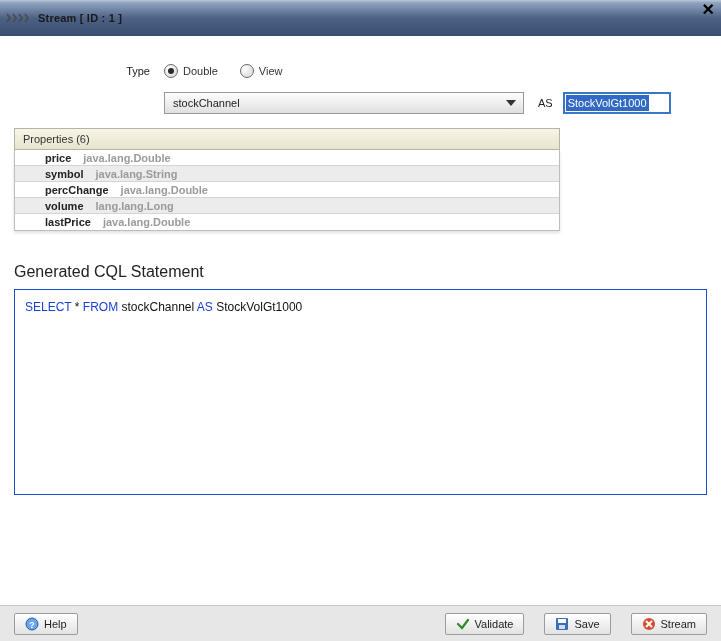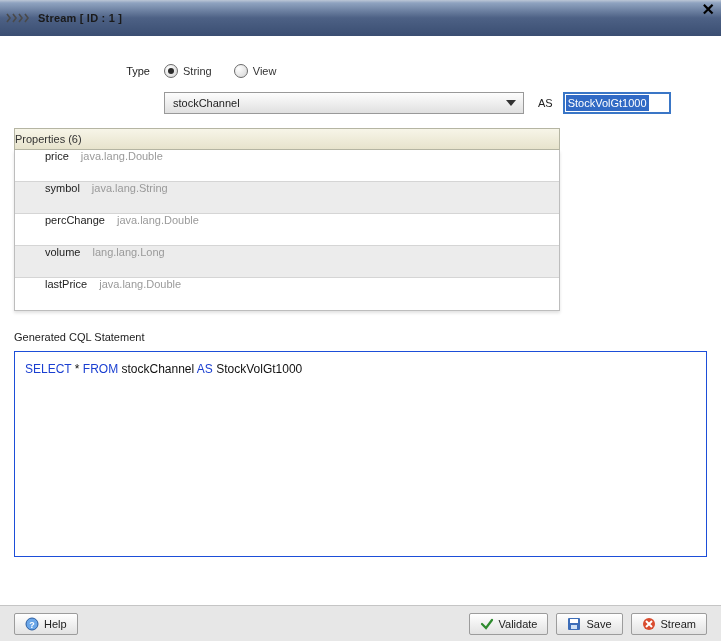--- a/index.html
+++ b/index.html
@@ -21,36 +21,36 @@
 .radio-circle { width: 14px; height: 14px; border: 1px solid #6b6b6b; border-radius: 50%; background: radial-gradient(circle at 30% 30%, #fefefe, #d4d4d4); margin-right: 5px; position: relative; }
 .radio.selected .radio-circle::after { content: ""; position: absolute; width: 6px; height: 6px; background: #2b2b2b; border-radius: 50%; left: 3px; top: 3px; }
 
 .dropdown { width: 360px; height: 22px; border: 1px solid #999; background: linear-gradient(to bottom, #fdfdfd, #e0e0e0); display: flex; align-items: center; justify-content: space-between; padding: 0 4px 0 8px; color: #222; cursor: pointer; }
 .dropdown-arrow { width: 16px; height: 16px; display: flex; align-items: center; justify-content: center; }
 
 .as-label { margin: 0 10px 0 14px; color: #222; }
 .as-input { width: 108px; height: 22px; border: 2px solid #3a76c6; padding: 0; background: #fff; }
 .as-input-inner { background: #316ac5; color: #fff; padding: 2px 2px; display: inline-block; font-size: 11px; margin: 1px; }
 
-.prop-header { height: 22px; border: 1px solid #b5b5a3; background: linear-gradient(to bottom, #f7f5e8, #e7e3cc); display: flex; align-items: center; padding: 0 0; font-size: 11px; color: #333; }
+.prop-header { height: 22px; border: 1px solid #b5b5a3; background: linear-gradient(to bottom, #f7f5e8, #e7e3cc); display: flex; align-items: center; padding: 0 8px; font-size: 11px; color: #333; }
 .prop-table { border: 1px solid #bdbdbd; border-top: none; box-shadow: 0 2px 3px rgba(0,0,0,0.12); }
-.prop-row { height: 32px; display: flex; padding: 0 8px 0 30px; border-bottom: 1px solid #d5d5d5; background: #fff; font-size: 11px; }
+.prop-row { height: 16px; display: flex; align-items: center; padding: 0 8px 0 30px; border-bottom: 1px solid #d5d5d5; background: #fff; font-size: 11px; font-weight: bold; }
 .prop-row:nth-child(even) { background: #ececec; }
 .prop-row:last-child { border-bottom: none; }
 .prop-name { color: #222; margin-right: 12px; }
 .prop-type { color: #9a9a9a; }
 
-.gen-head { margin-top: 20px; margin-bottom: 8px; color: #222; font-size: 11px; text-align: left; }
+.gen-head { margin-top: 32px; margin-bottom: 8px; color: #222; font-size: 16px; text-align: left; }
 .gen-box { border: 1px solid #1d4ed8; height: 206px; padding: 10px; background: #fff; font-size: 12px; }
 .kw { color: #1a3fd1; }
 .plain { color: #111; }
 
 .footer { position: absolute; bottom: 0; left: 0; right: 0; height: 36px; background: #e7e7e7; border-top: 1px solid #c5c5c5; display: flex; align-items: center; padding: 0 14px; justify-content: space-between; }
 .btn { height: 22px; border: 1px solid #9c9c9c; background: linear-gradient(to bottom, #fff, #e2e2e2); display: inline-flex; align-items: center; padding: 0 10px; cursor: pointer; border-radius: 2px; gap: 5px; font-size: 11px; color: #222; }
-.btn-group { display: flex; gap: 8px; }
+.btn-group { display: flex; gap: 20px; }
 .icon { width: 14px; height: 14px; display: inline-flex; align-items: center; justify-content: center; }
 
 .props-wrap { width: 546px; }
 </style>
 </head>
 <body>
 
 <div class="titlebar">
   <span class="titlebar-chevrons">
     <svg width="28" height="12" viewBox="0 0 28 12">
@@ -66,21 +66,21 @@
   <span class="titlebar-close">✕</span>
 </div>
 
 <div class="content">
 
   <div class="row">
     <div class="label-col">Type</div>
     <div class="control-col">
       <div class="radio selected">
         <span class="radio-circle"></span>
-        <span>String</span>
+        <span>Double</span>
       </div>
       <div class="radio">
         <span class="radio-circle"></span>
         <span>View</span>
       </div>
     </div>
   </div>
 
   <div class="row">
     <div class="label-col"></div>

